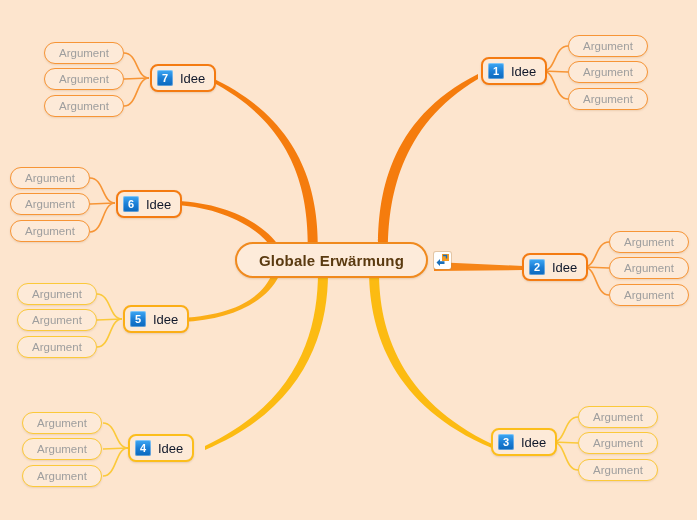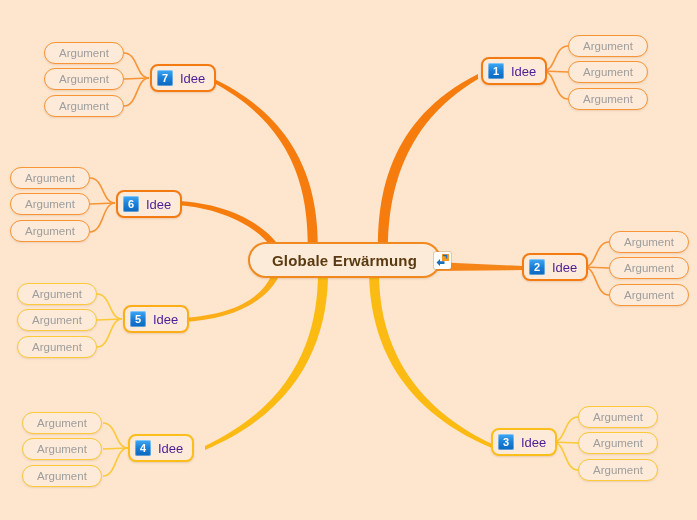--- a/index.html
+++ b/index.html
@@ -73,21 +73,21 @@
     color: #FFFFFF;
     font-size: 11px;
     font-weight: bold;
     line-height: 16px;
     text-align: center;
     box-shadow: inset 0 0 0 1px rgba(255,255,255,0.35);
     flex: 0 0 auto;
   }
   .idea-label {
     font-size: 13px;
-    color: #4c1d95;
+    color: #0f172a;
   }
 
   
   .arg {
     border: 1.6px solid #F79536;
     border-radius: 11px;
     height: 22px;
     padding: 0 14px;
     justify-content: center;
     box-shadow: 0 1px 2px rgba(120,70,10,0.13);
@@ -165,21 +165,21 @@
       <path stroke="#F79536" d="M 115,203 C 102,203 104,232 90,232"></path>
     </g>
 
     <g fill="none" stroke-width="1.6">
       <path stroke="#F79536" d="M 149,78 C 136,78 138,53 124,53"></path>
       <path stroke="#F79536" d="M 149,78 L 124,79"></path>
       <path stroke="#F79536" d="M 149,78 C 136,78 138,106 124,106"></path>
     </g>
   </svg>
 
-  <div class="node root" style="left:248px; top:242px;">
+  <div class="node root" style="left:235px; top:242px;">
     <span class="root-label">Globale Erwärmung</span>
   </div>
 
   <div class="root-icon" style="left:434px; top:252px;">
     <svg width="17" height="17" viewBox="0 0 17 17" xmlns="http://www.w3.org/2000/svg">
       <rect x="8" y="2" width="7" height="7" fill="#F59A20"></rect>
       <path d="M2.5 10.5 L6 7 L6 9.2 L10.5 9.2 L10.5 12 L6 12 L6 14 Z" fill="#1B6FB8"></path>
       <path d="M9 3.5 L12.5 3.5 L12.5 6.5" fill="none" stroke="#1B6FB8" stroke-width="1.4"></path>
     </svg>
   </div>

